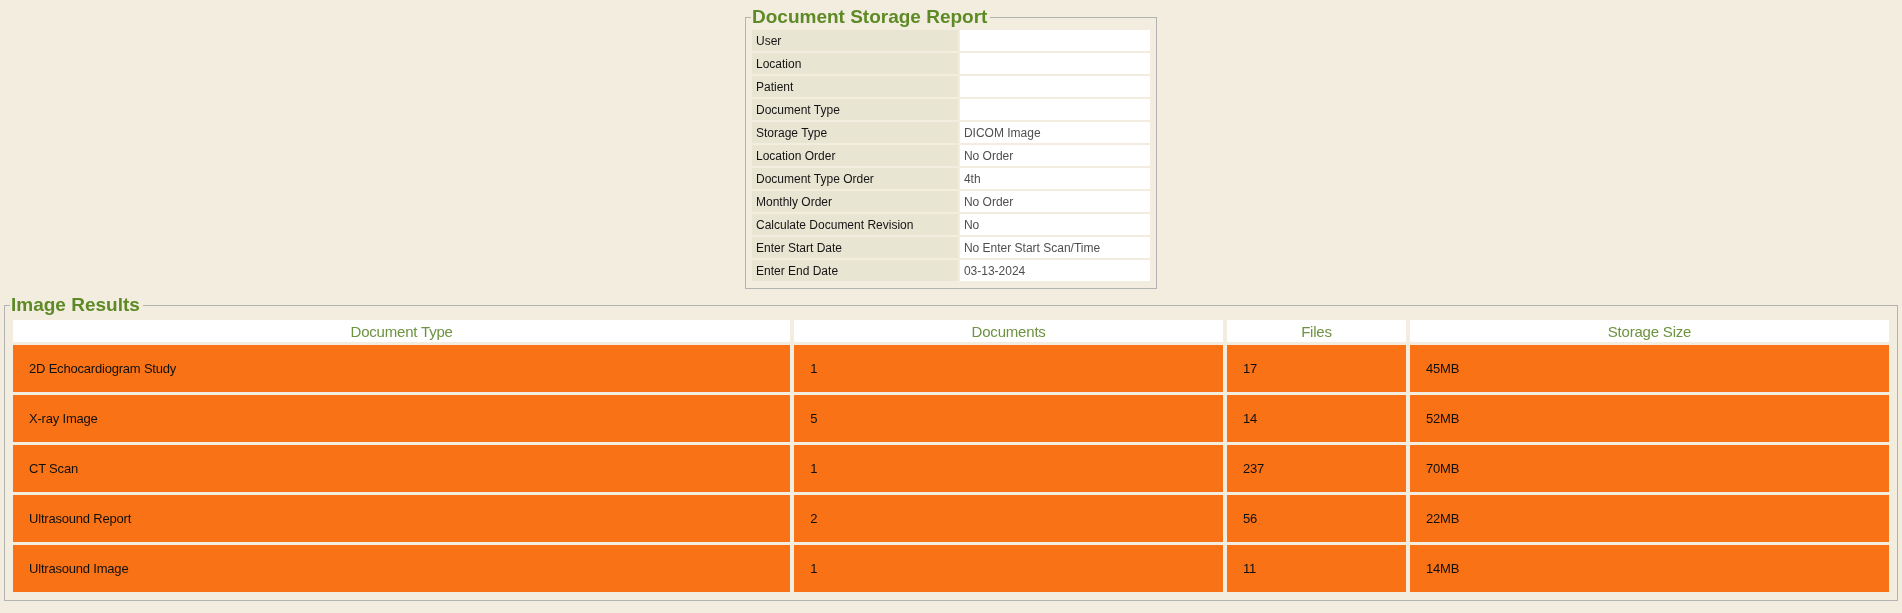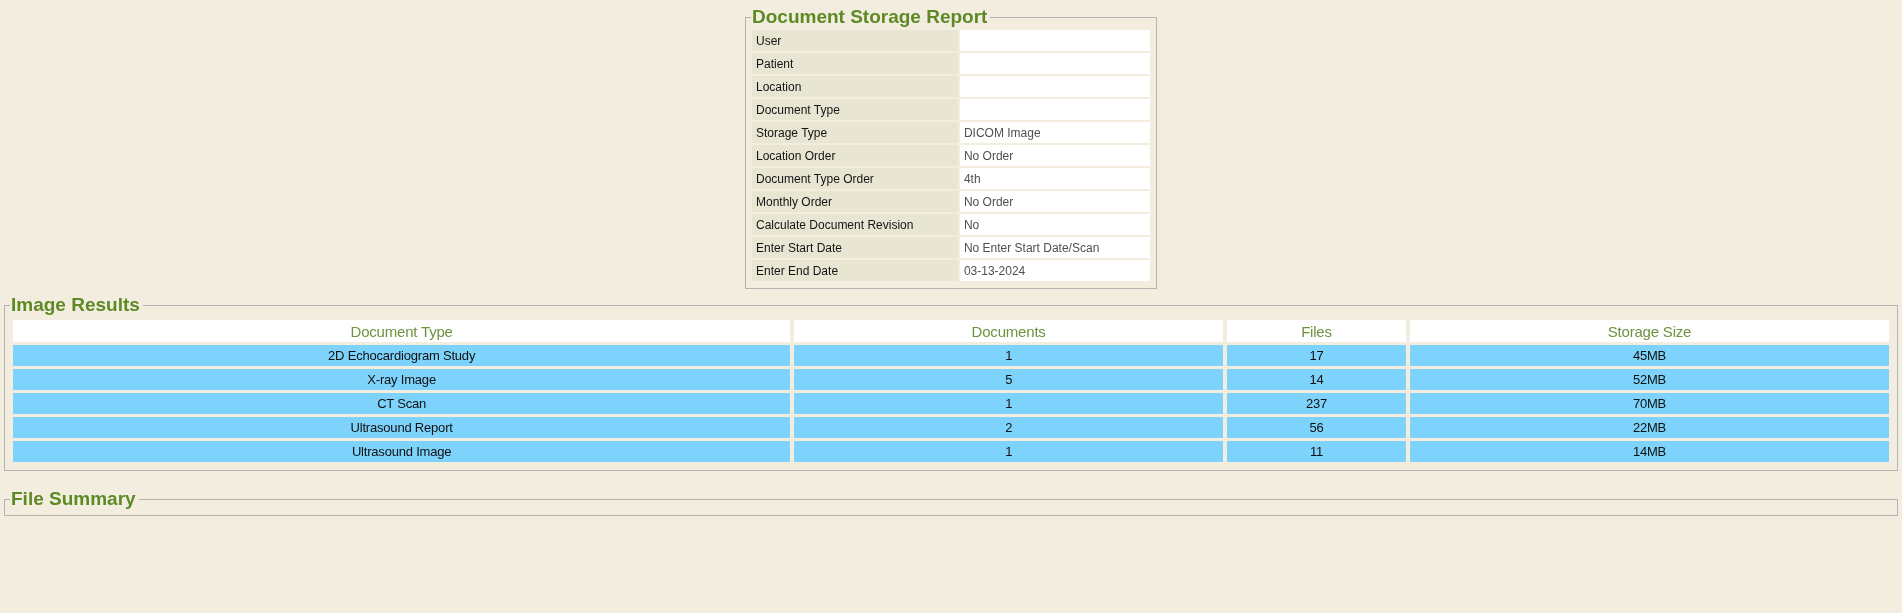--- a/index.html
+++ b/index.html
@@ -62,27 +62,26 @@
     background: #ffffff;
     color: #6D9240;
     font-weight: normal;
     font-size: 15px;
     height: 22px;
     text-align: center;
     letter-spacing: -0.2px;
     padding: 0;
   }
   table.rpt td {
-    background: #7dd3fc;
+    background: #f97316;
     color: #101010;
     font-size: 13px;
     height: 19px;
-    text-align: center;
     letter-spacing: -0.2px;
-    padding: 3px;
+    padding: 16px;
     white-space: nowrap;
   }
 
   
   .rr-c0 { width: 41.7%; } .rr-c1 { width: 23.0%; } .rr-c2 { width: 9.6%; } .rr-c3 { width: 25.7%; }
   
   .fs-c0 { width: 24.7%; } .fs-c1 { width: 28.9%; } .fs-c2 { width: 12.5%; } .fs-c3 { width: 33.9%; }
 </style>
 </head>
 <body>
@@ -91,25 +90,25 @@
 
   <fieldset class="form-fieldset">
     <legend>Document Storage Report</legend>
     <table class="form-table">
       <tbody>
         <tr>
           <td class="flabel">User</td>
           <td class="fvalue"></td>
         </tr>
         <tr>
-          <td class="flabel">Patient</td>
+          <td class="flabel">Location</td>
           <td class="fvalue"></td>
         </tr>
         <tr>
-          <td class="flabel">Location</td>
+          <td class="flabel">Patient</td>
           <td class="fvalue"></td>
         </tr>
         <tr>
           <td class="flabel">Document Type</td>
           <td class="fvalue"></td>
         </tr>
         <tr>
           <td class="flabel">Storage Type</td>
           <td class="fvalue">DICOM Image</td>
         </tr>
@@ -124,21 +123,21 @@
         <tr>
           <td class="flabel">Monthly Order</td>
           <td class="fvalue">No Order</td>
         </tr>
         <tr>
           <td class="flabel">Calculate Document Revision</td>
           <td class="fvalue">No</td>
         </tr>
         <tr>
           <td class="flabel">Enter Start Date</td>
-          <td class="fvalue">No Enter Start Date/Scan</td>
+          <td class="fvalue">No Enter Start Scan/Time</td>
         </tr>
         <tr>
           <td class="flabel">Enter End Date</td>
           <td class="fvalue">03-13-2024</td>
         </tr>
       </tbody>
     </table>
   </fieldset>
 
   <fieldset class="results-fieldset">

